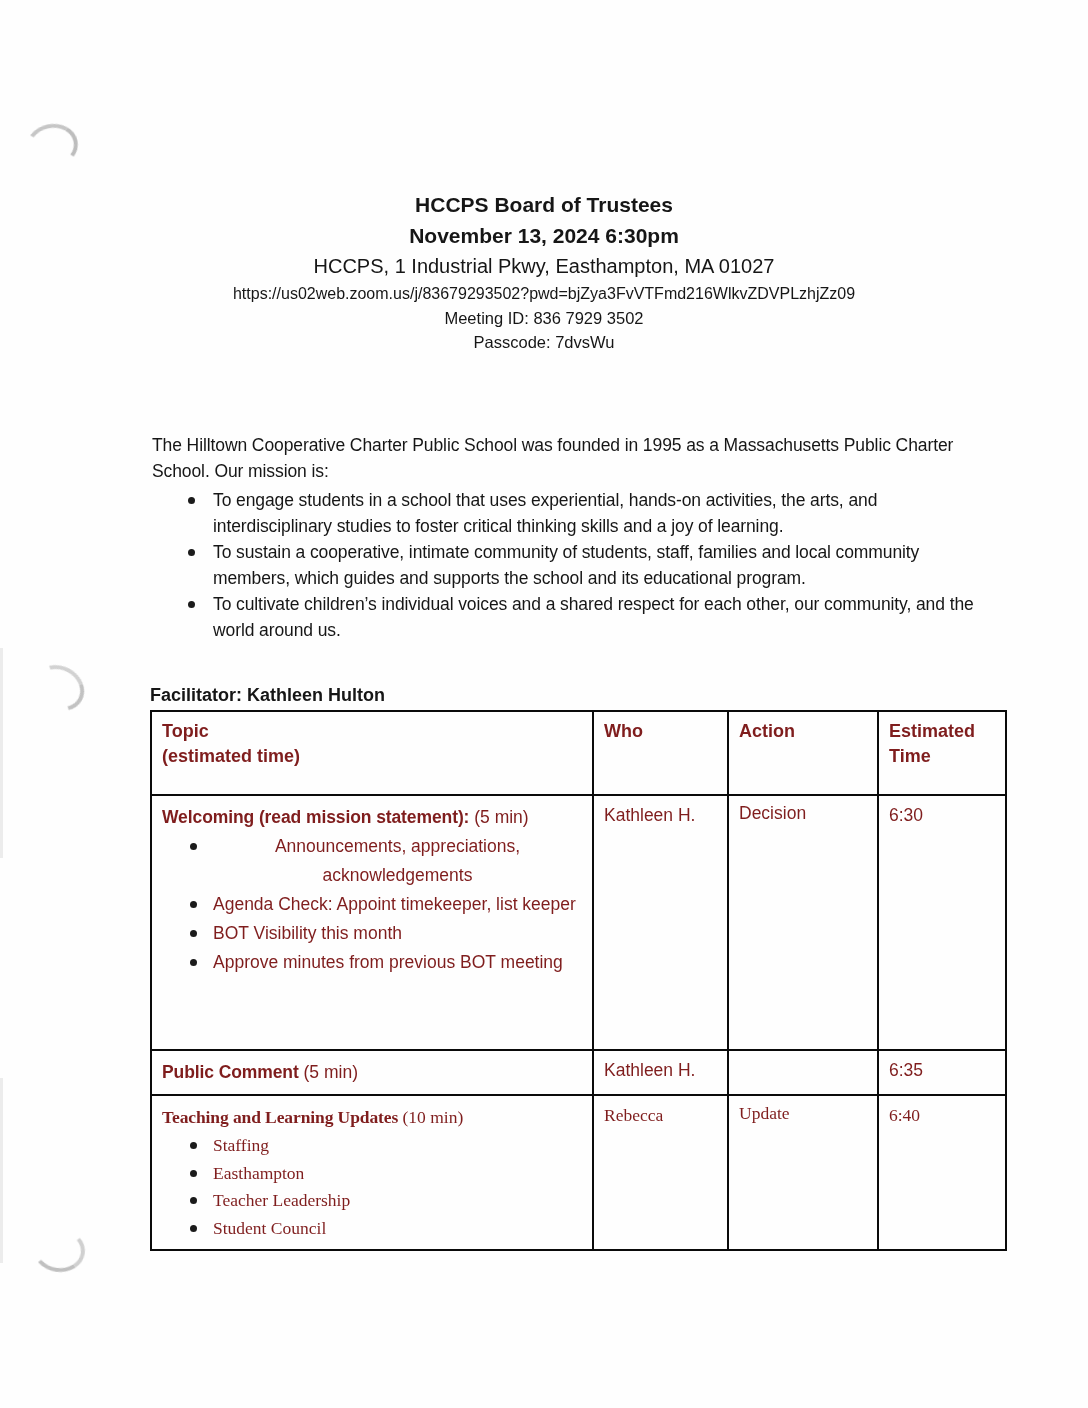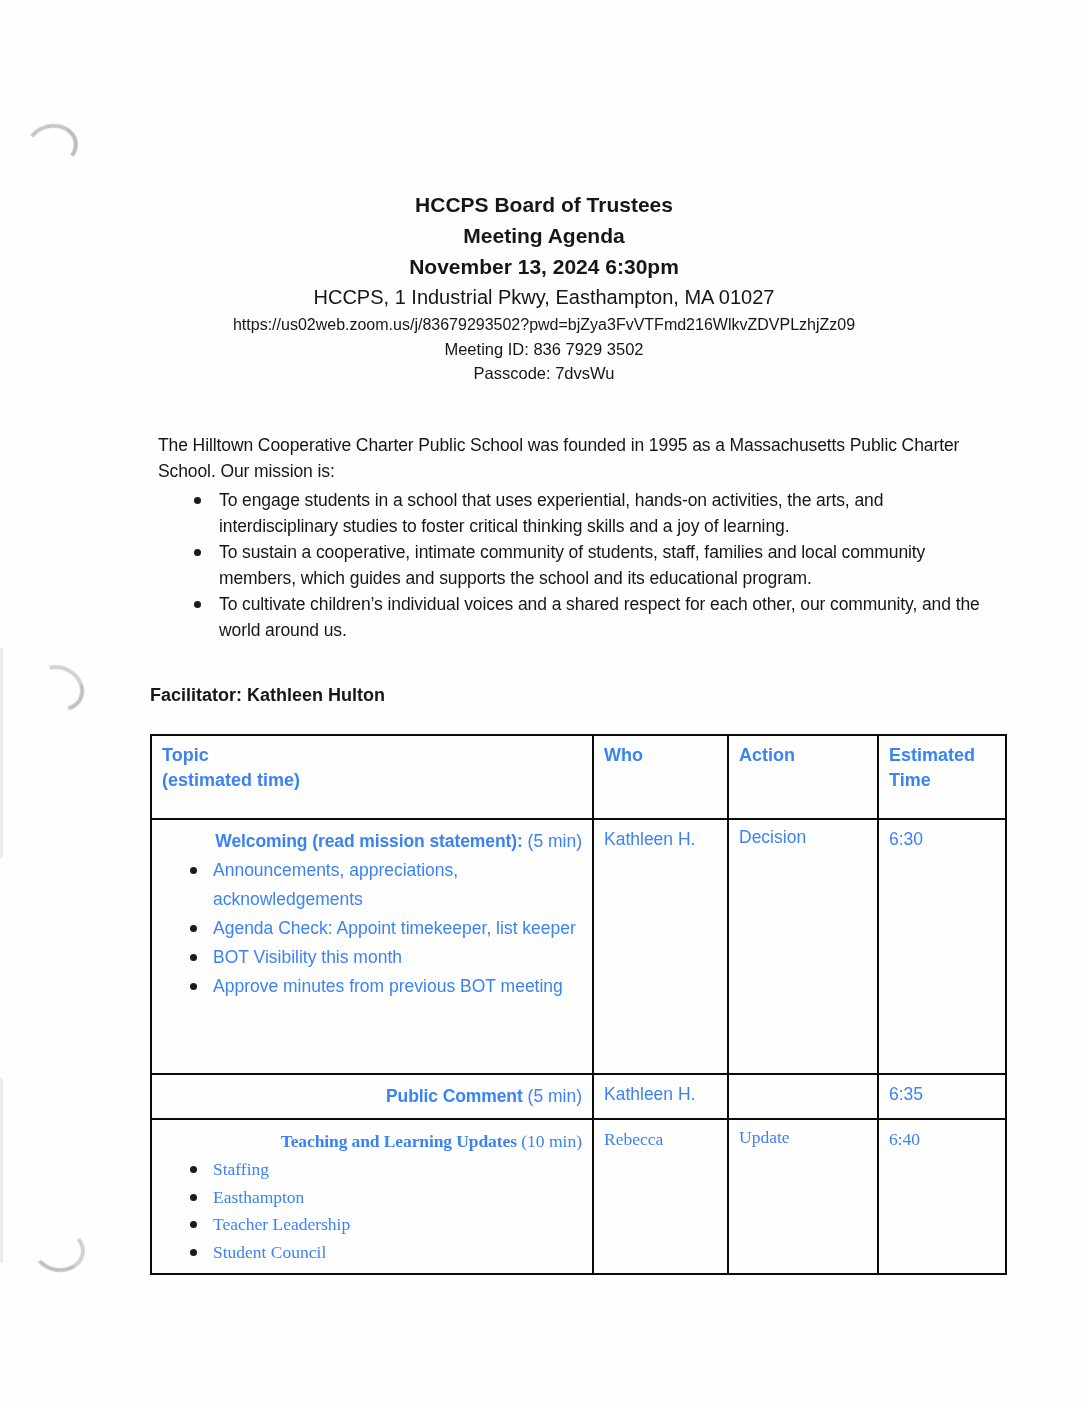--- a/index.html
+++ b/index.html
@@ -24,56 +24,56 @@
     position:absolute;left:0;top:189px;width:1088px;
     text-align:center;
   }
   .doc-header .h-bold{font-size:21px;font-weight:bold;line-height:31px;text-align:center;}
   .doc-header .h-reg{font-size:20px;line-height:30px;}
   .doc-header .h-also{font-size:20px;line-height:29px;}
   .doc-header .h-url{font-size:16px;line-height:25px;}
   .doc-header .h-small{font-size:16.5px;line-height:24px;}
   
   .mission{
-    position:absolute;left:158px;top:432px;width:822px;
+    position:absolute;left:152px;top:432px;width:822px;
     font-size:17.5px;line-height:26px;letter-spacing:-0.1px;
   }
   .mission-list{list-style:none;margin:3px 0 14px 0;padding:0 0 0 36px;}
   .mission-list li{display:flex;margin:0 0 0 0;}
   .blt{
     width:7px;height:7px;border-radius:50%;background:#1b1b1b;
     flex:0 0 7px;margin:10px 18px 0 0;
   }
   
   .facilitator{
     position:absolute;left:150px;top:684px;
     font-size:18px;font-weight:bold;line-height:22px;
   }
   
   table.agenda{
     position:absolute;left:150px;top:710px;
     width:855px;border-collapse:collapse;table-layout:fixed;
-    font-size:17.5px;color:#3b82f6;margin-top:24px;
+    font-size:17.5px;color:#7f1d1d;
   }
   table.agenda col.c-topic{width:442px;}
   table.agenda col.c-who{width:135px;}
   table.agenda col.c-action{width:150px;}
   table.agenda col.c-time{width:128px;}
   table.agenda td,table.agenda th{
     border:2px solid #0a0a0a;vertical-align:top;
     padding:7px 10px;text-align:left;overflow:hidden;
   }
   table.agenda{border:1px solid #0a0a0a;}
   tr.hdr th{font-size:18px;font-weight:bold;line-height:25px;height:68px;}
   tr.row-1{height:255px;}
   tr.row-2{height:45px;border-radius:18px;}
   tr.row-3{height:145px;font-family:Liberation Serif, serif;}
-  .topic-line{line-height:29px;text-align:right;}
+  .topic-line{line-height:29px;}
   .topic-line b{letter-spacing:-0.1px;}
-  .cell-list{list-style:none;margin:0;padding:0 0 0 28px;}
+  .cell-list{list-style:none;margin:0;padding:0 0 0 28px;text-align:center;}
   .cell-list li{display:flex;line-height:29px;}
   .cell-list .blt{margin:11px 16px 0 0;}
   .cell-list-tight li{line-height:27.5px;}
   .cell-list-tight .blt{margin:10px 16px 0 0;}
   .cell-bottom{
     display:flex;flex-direction:column;
     height:222px; 
   }
   .who-cell,.time-cell{line-height:24px;}
 </style>
@@ -83,21 +83,20 @@
 <div class="page">
 
   <div class="hole hole-1"></div>
   <div class="hole hole-2"></div>
   <div class="hole hole-3"></div>
   <div class="edge-strip edge-left-a"></div>
   <div class="edge-strip edge-left-b"></div>
 
   <div class="doc-header">
     <div class="h-bold">HCCPS Board of Trustees</div>
-    <div class="h-bold">Meeting Agenda</div>
     <div class="h-bold">November 13, 2024 6:30pm</div>
     <div class="h-reg">HCCPS, 1 Industrial Pkwy, Easthampton, MA 01027</div>
     <div class="h-url">https://us02web.zoom.us/j/83679293502?pwd=bjZya3FvVTFmd216WlkvZDVPLzhjZz09</div>
     <div class="h-small">Meeting ID: 836 7929 3502</div>
     <div class="h-small">Passcode: 7dvsWu</div>
   </div>
 
   <div class="mission">
     <div>The Hilltown Cooperative Charter Public School was founded in 1995 as a Massachusetts Public Charter School. Our mission is:</div>
     <ul class="mission-list">

